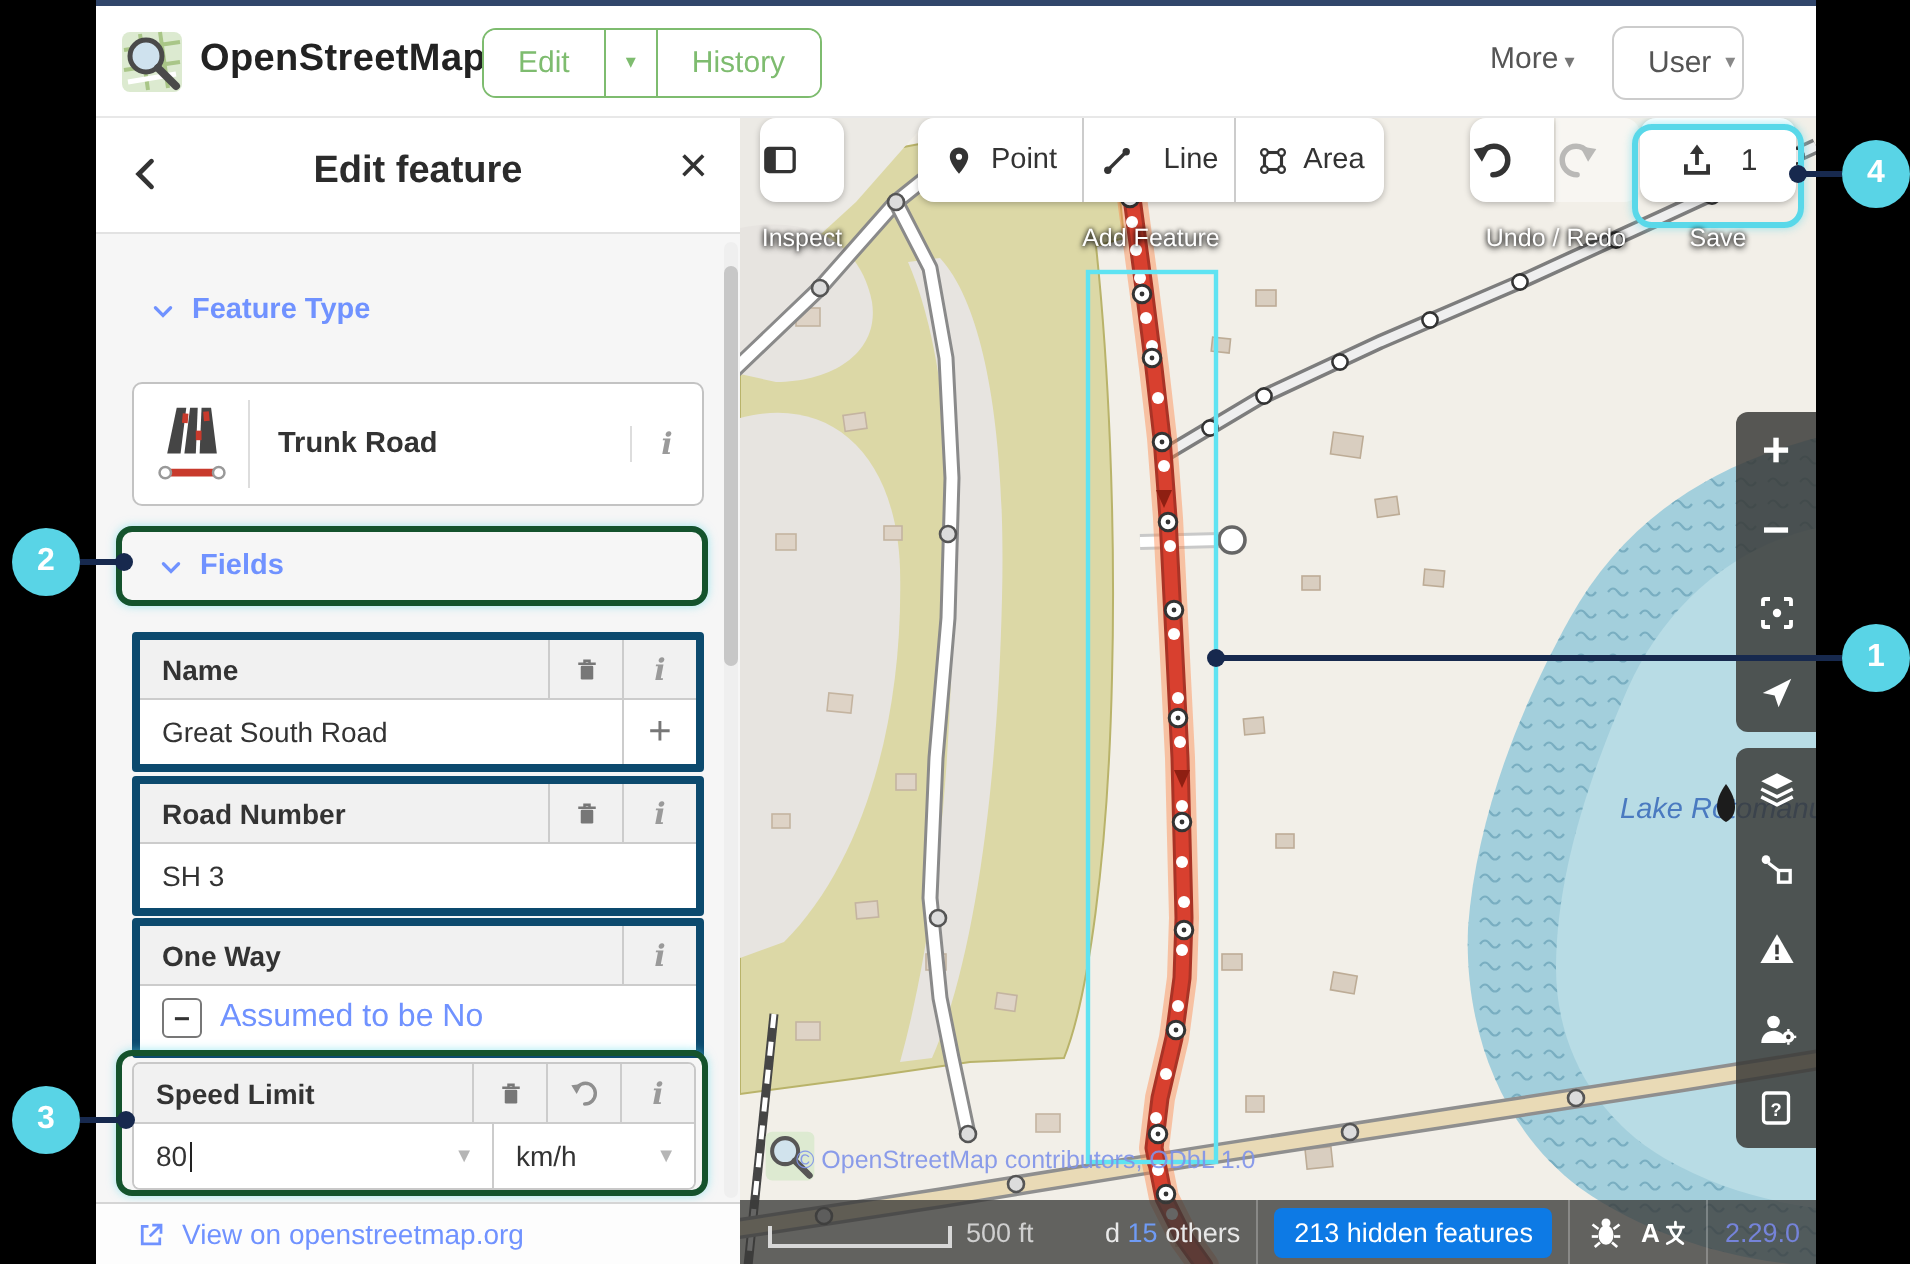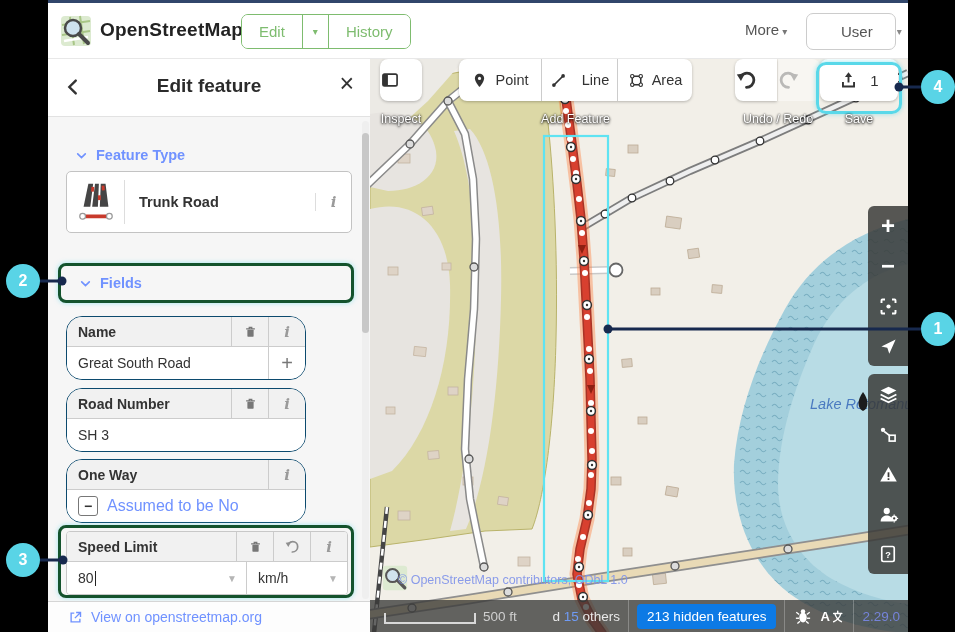--- a/index.html
+++ b/index.html
@@ -17,48 +17,48 @@
   .logo { position:absolute; left:12px; top:12px; }
   .brand { position:absolute; left:52px; top:16px; font-size:19px; font-weight:700; color:#222; letter-spacing:.2px; }
   .navgrp { position:absolute; left:193px; top:11px; display:flex; height:35px;
     border:1px solid #7ebc6f; border-radius:7px; overflow:hidden; background:#fff; }
   .navgrp .nbtn { display:flex; align-items:center; justify-content:center; padding:0 17px;
     color:#7ebc6f; font-size:15px; border-right:1px solid #7ebc6f; cursor:pointer; background:#fff; }
   .navgrp .nbtn:last-child { border-right:none; }
   .navgrp .ncaret { padding:0 10px; font-size:10px; }
   .more { position:absolute; left:697px; top:18px; color:#555; font-size:15px; }
   .more .car { color:#777; font-size:10px; margin-left:3px; }
-  .userbtn { position:absolute; left:758px; top:10px; width:90px; height:37px;
-    border:1px solid #ccc; border-radius:7px; display:flex; align-items:center; gap:24px; padding:0 10px; background:#fff; }
+  .userbtn { position:absolute; left:758px; top:10px; width:66px; height:37px;
+    border:1px solid #ccc; border-radius:7px; display:flex; align-items:center; gap:7px; padding:0 10px; background:#fff; }
   .userbtn .uname { color:#555; font-size:15px; }
   .userbtn .car { color:#888; font-size:10px; }
 
   
   .side { position:absolute; left:0; top:56px; width:322px; height:573px; background:#f6f6f6; }
   .phdr { position:absolute; left:0; top:0; width:100%; height:58px; background:#fff; border-bottom:1px solid #e2e2e2; }
   .phdr .title { position:absolute; left:0; right:0; top:16px; text-align:center; font-size:19px; font-weight:700; color:#2b2b2b; }
   .phdr .back { position:absolute; left:14px; top:17px; cursor:pointer; }
   .phdr .close { position:absolute; right:16px; top:12px; font-size:25px; color:#333; cursor:pointer; line-height:1; }
   .scroll { position:absolute; right:1px; top:62px; width:7px; height:478px; background:#efefef; border-radius:4px; }
   .thumb { position:absolute; left:0; top:12px; width:7px; height:200px; background:#c7c7c7; border-radius:4px; }
 
   .sechdr { display:flex; align-items:center; gap:8px; color:#7092ff; font-weight:700; font-size:14.5px; }
   .ft-label { position:absolute; left:27px; top:88px; }
-  .ftcard { position:absolute; left:18px; top:112px; width:286px; height:62px; background:#fff;
+  .ftcard { position:absolute; left:18px; top:132px; width:286px; height:62px; background:#fff;
     border:1px solid #c3c3c3; border-radius:5px; display:flex; overflow:hidden;align-items:center; }
   .ftcard .icon-cell { width:58px; border-right:1px solid #ddd; display:flex; align-items:center; justify-content:center; }
   .ftcard .name-cell { flex:1; display:flex; align-items:center; padding-left:14px; font-size:14.5px; font-weight:700; color:#333; }
   .ftcard .info-cell { width:36px; border-left:1px solid #ddd; display:flex; align-items:center; justify-content:center; }
   .iinfo { font-family:"DejaVu Serif",serif; font-style:italic; font-weight:700; font-size:15px; color:#9a9a9a; }
 
   .hibox { border:3px solid #14532d; border-radius:8px; box-shadow:0 0 5px rgba(89,216,233,.55); }
   .fieldsbox { position:absolute; left:10px; top:204px; width:296px; height:40px; background:#f6f6f6;
     display:flex; align-items:center; padding-left:18px; }
 
-  .fcard { position:absolute; left:18px; width:240px; background:#fff; border:1px solid #0c4a6e; border-radius:16px; overflow:hidden; }
+  .fcard { position:absolute; left:18px; width:286px; background:#fff; border:4px solid #0c4a6e; border-radius:2px; overflow:hidden; }
   .frow-h { display:flex; height:30px; background:#f1f1f1; border-bottom:1px solid #ccc; align-items:stretch; }
   .frow-h .flab { flex:1; display:flex; align-items:center; padding-left:11px; font-size:14px; font-weight:700; color:#333; }
   .hcell { width:37px; border-left:1px solid #ccc; display:flex; align-items:center; justify-content:center; cursor:pointer; }
   .frow-v { display:flex; min-height:32px; background:#fff; align-items:stretch; }
   .fval { flex:1; display:flex; align-items:center; padding-left:11px; font-size:14px; color:#333; }
   .vcell { width:37px; border-left:1px solid #ccc; display:flex; align-items:center; justify-content:center; color:#777; font-size:20px; cursor:pointer; }
   .combo { display:flex; align-items:center; }
   .combo .dd { color:#b5b5b5; font-size:10px; margin-left:auto; margin-right:9px; }
   .cursorline { display:inline-block; width:1px; height:15px; background:#222; margin-left:1px; }
   .chk { width:20px; height:20px; border:1.5px solid #777; border-radius:3px; display:flex; align-items:center; justify-content:center;

